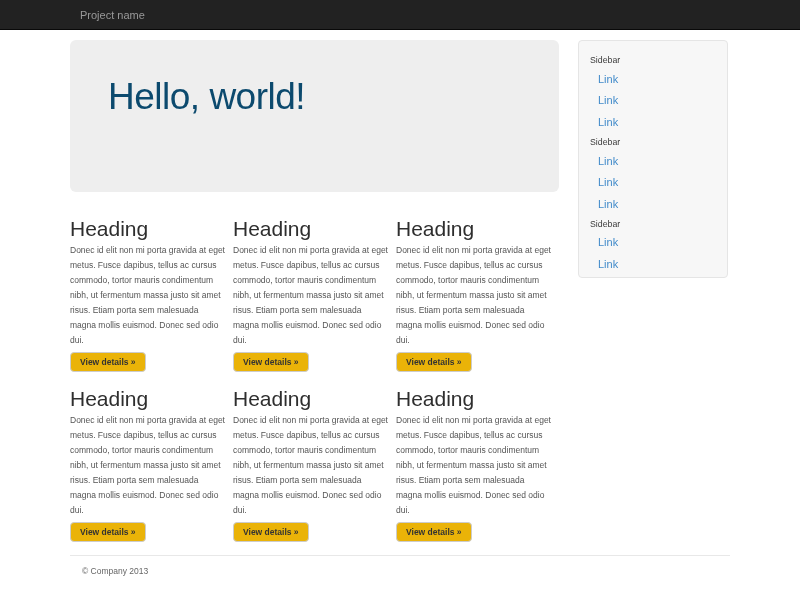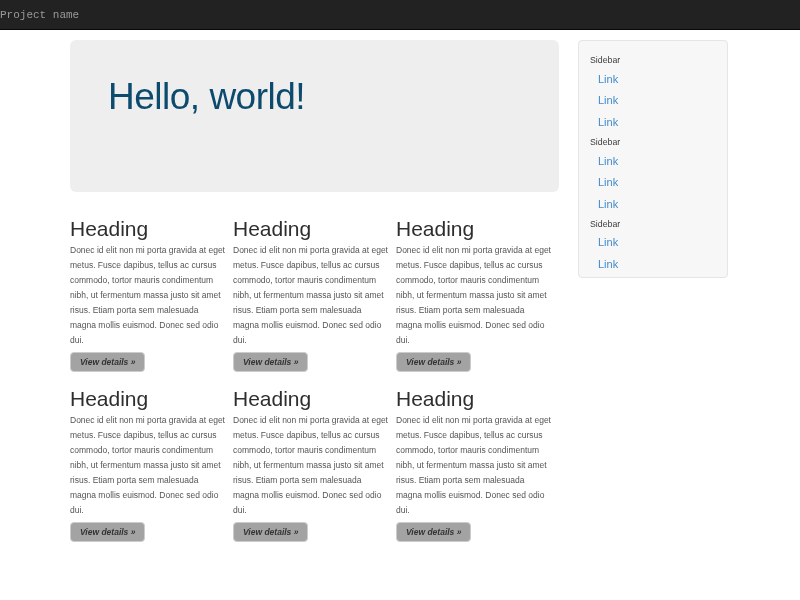--- a/index.html
+++ b/index.html
@@ -13,27 +13,27 @@
 
   
   .navbar {
     height: 30px;
     background: #222;
     border-bottom: 1px solid #090909;
     display: flex;
     align-items: stretch;
   }
   .brand {
+    margin-left: 80px;
     line-height: 30px;
     font-size: 11px;
     color: #999;
     text-decoration: none;
     cursor: pointer;
     white-space: nowrap;
-    font-family: Liberation Mono, monospace;
   }
   .nav { display: flex; margin-left: 9px; }
   .nav-item {
     line-height: 30px;
     padding: 0 7px;
     font-size: 9px;
     color: #999;
     text-decoration: none;
     cursor: pointer;
     white-space: nowrap;
@@ -85,30 +85,29 @@
     margin: 0;
     font-size: 8.5px;
     line-height: 15px;
     color: #555;
     white-space: pre-line;
   }
   .btn {
     display: inline-block;
     margin-top: 4px;
     padding: 4px 9px;
-    background: #a3a3a3;
+    background: #eab308;
     border: 1px solid #ccc;
     border-radius: 4px;
     font-size: 8.5px;
     font-weight: bold;
     color: #333;
     text-decoration: none;
     cursor: pointer;
     white-space: nowrap;
-    font-style: italic;
   }
 
   
   .panel {
     margin-top: 10px;
     width: 150px;
     height: 238px;
     background: #f7f7f7;
     border: 1px solid #e5e5e5;
     border-radius: 4px;
@@ -250,13 +249,16 @@
           <div class="sidebar-header">Sidebar</div>
           <a class="sidebar-link">Link</a>
           <a class="sidebar-link">Link</a>
         </div>
 
       </div>
     </aside>
 
   </div>
 
+  <footer class="footer">
+    <p>© Company 2013</p>
+  </footer>
 </div>
 
 </body></html>

